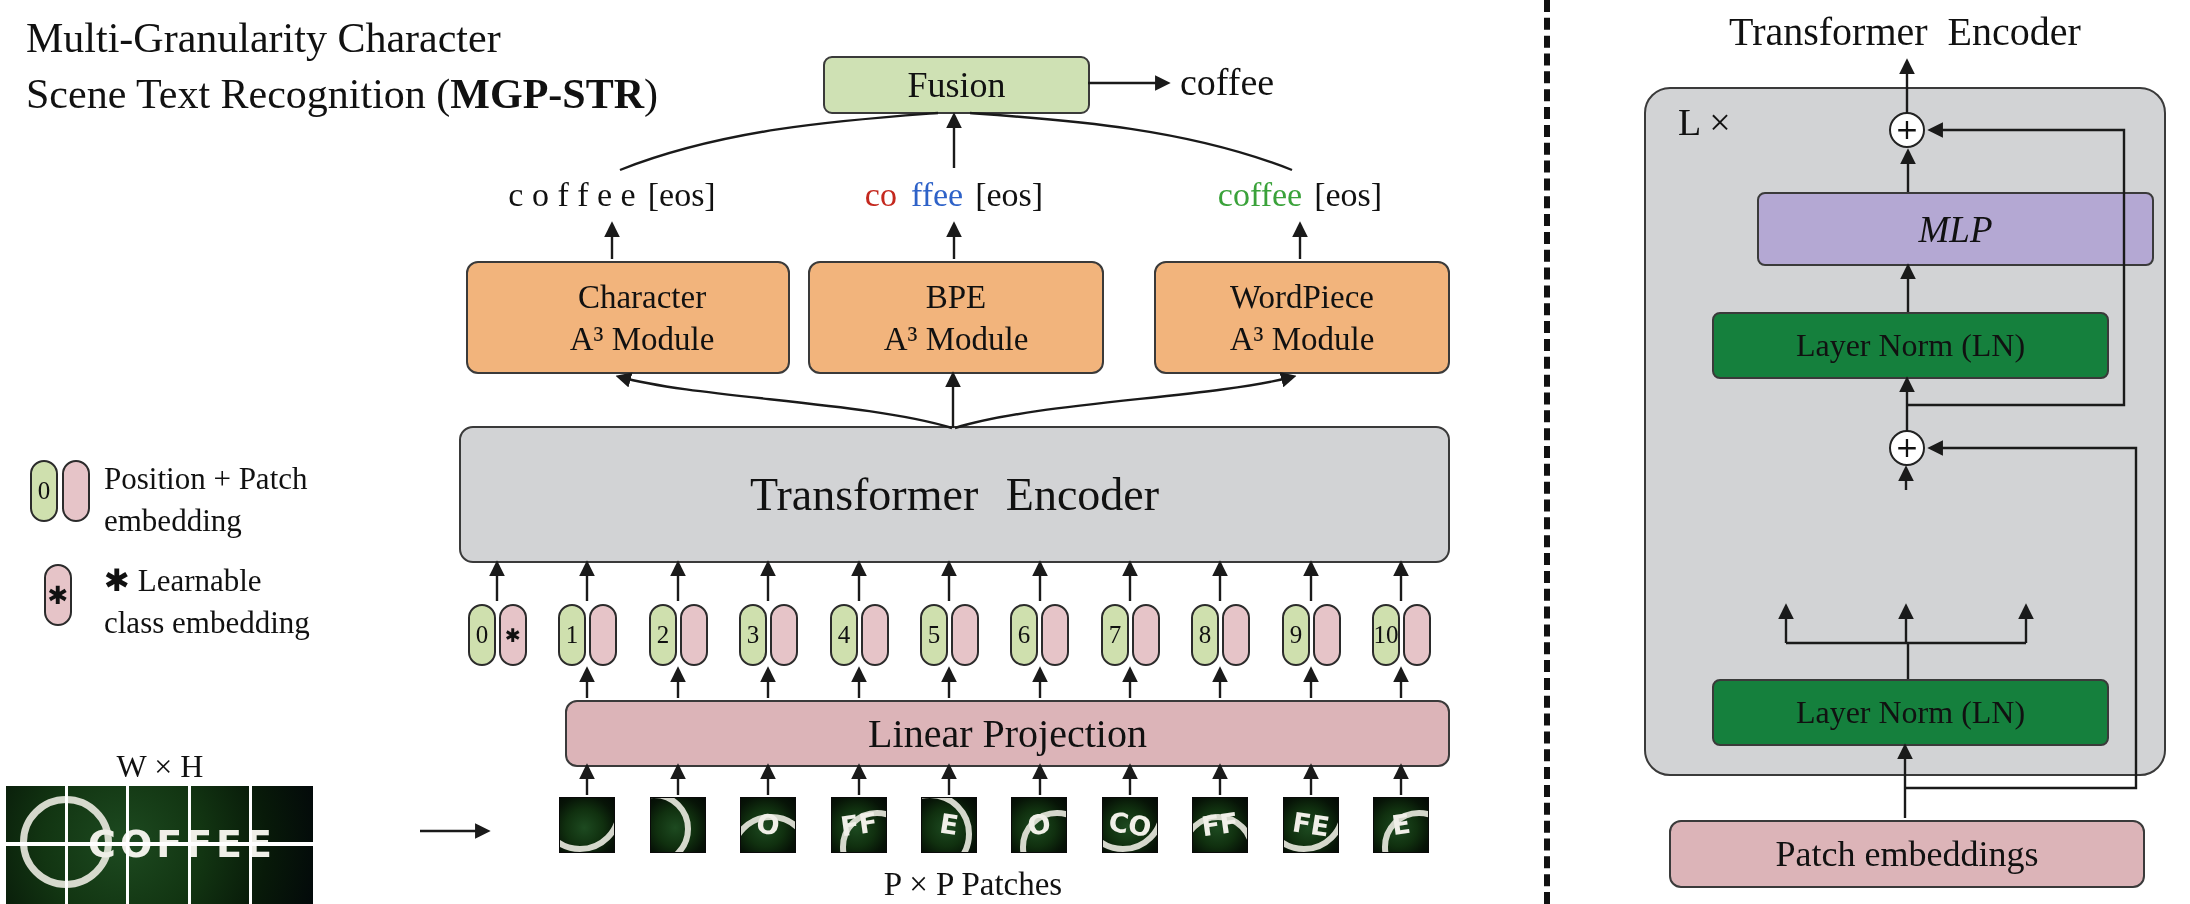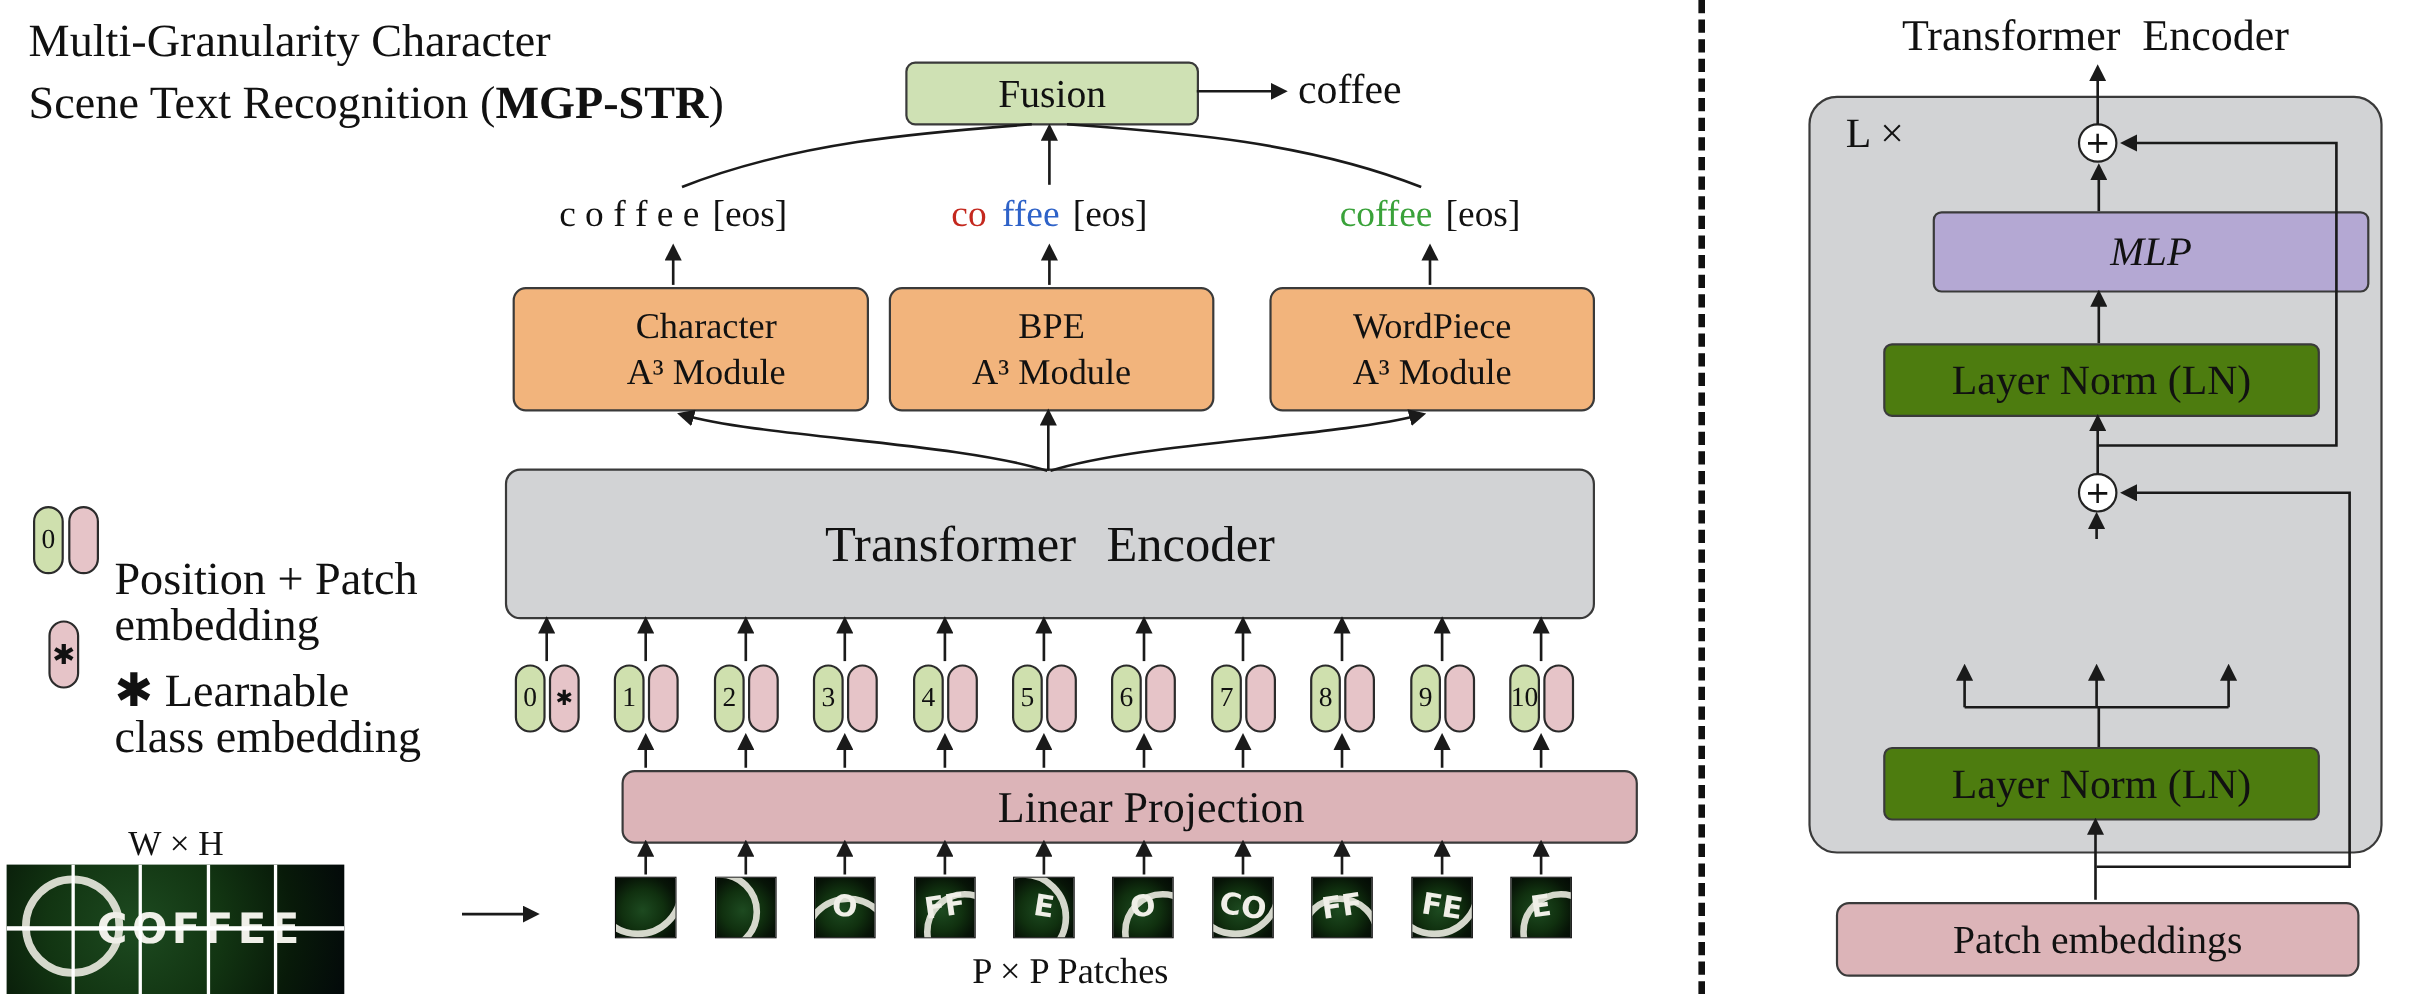--- a/index.html
+++ b/index.html
@@ -8,21 +8,21 @@
   .overlay{position:absolute;left:0;top:0;z-index:10;pointer-events:none;}
 
   
   .box{position:absolute;display:flex;flex-direction:column;align-items:center;justify-content:center;
        border:2.6px solid #3a3a3a;text-align:center;z-index:2;}
   .fusion{background:#cfe1b4;border-radius:9px;font-size:36px;}
   .orange{background:#f2b47c;border-radius:12px;font-size:33px;line-height:42px;}
   .gray-box{background:#d2d3d5;border-radius:14px;font-size:46px;}
   .pinkbox{background:#dcb4b8;border-radius:12px;font-size:40px;}
   .purple{background:#b4a8d3;border-radius:8px;font-size:37px;}
-  .cream{background:#4d7c0f;border-radius:8px;font-size:38px;}
+  .cream{background:#15803d;border-radius:8px;font-size:32px;}
   .blue{background:#b9d9e8;border-radius:10px;font-size:34px;line-height:44px;}
   .container-gray{position:absolute;background:#d2d3d5;border:2.6px solid #3a3a3a;border-radius:26px;z-index:1;}
 
   .wide-words{word-spacing:.35em;}
 
   
   .page-title{position:absolute;left:26px;top:10px;font-size:42px;line-height:56px;z-index:2;}
   .page-title b{font-weight:bold;}
 
   
@@ -38,21 +38,21 @@
   .pill{width:28px;height:62px;border:2.3px solid #2b2b2b;border-radius:15px;
         display:flex;align-items:center;justify-content:center;font-size:25px;box-sizing:border-box;}
   .pill-g{background:#cfe0ae;}
   .pill-p{background:#e6c4c8;}
   .pill-star{font-size:19px;font-family:"DejaVu Sans",sans-serif;}
 
   
   .legend-pills{position:absolute;display:flex;gap:4px;z-index:2;}
   .legend-pill{width:28px;height:62px;border:2.3px solid #2b2b2b;border-radius:15px;
         display:flex;align-items:center;justify-content:center;font-size:25px;box-sizing:border-box;}
-  .legend-text{position:absolute;font-size:42px;line-height:42px;z-index:2;margin-top:48px;}
+  .legend-text{position:absolute;font-size:31px;line-height:42px;z-index:2;}
 
   
   .small-label{position:absolute;font-size:32px;text-align:center;z-index:2;}
 
   
   .input-image{position:absolute;left:6px;top:786px;width:307px;height:118px;overflow:hidden;z-index:2;
       background:radial-gradient(circle at 38% 48%, #1d4a20 0%, #123512 40%, #081a09 72%, #03090a 100%);}
   .logo-ring{position:absolute;left:14px;top:10px;width:92px;height:92px;border:7px solid rgba(235,235,225,.9);
       border-radius:50%;box-sizing:border-box;}
   .logo-text{position:absolute;left:82px;top:36px;color:#efefe8;font:bold 38px "DejaVu Sans",sans-serif;
@@ -161,21 +161,21 @@
   </div>
   <div class="token-pair" style="left:1282px;">
     <span class="pill pill-g">9</span>
     <span class="pill pill-p"></span>
   </div>
   <div class="token-pair" style="left:1372px;">
     <span class="pill pill-g">10</span>
     <span class="pill pill-p"></span>
   </div>
 
-  <div class="box pinkbox" style="left:565px;top:700px;width:881px;height:63px;padding-left:39px;">
+  <div class="box pinkbox" style="left:565px;top:700px;width:881px;height:63px;">
     <span>Linear Projection</span>
   </div>
 
   <div class="img-patch" style="left:559px;">
       <span class="patch-letter"></span>
     </div>
   <div class="img-patch" style="left:650px;">
       <span class="patch-letter"></span>
     </div>
   <div class="img-patch" style="left:740px;">

